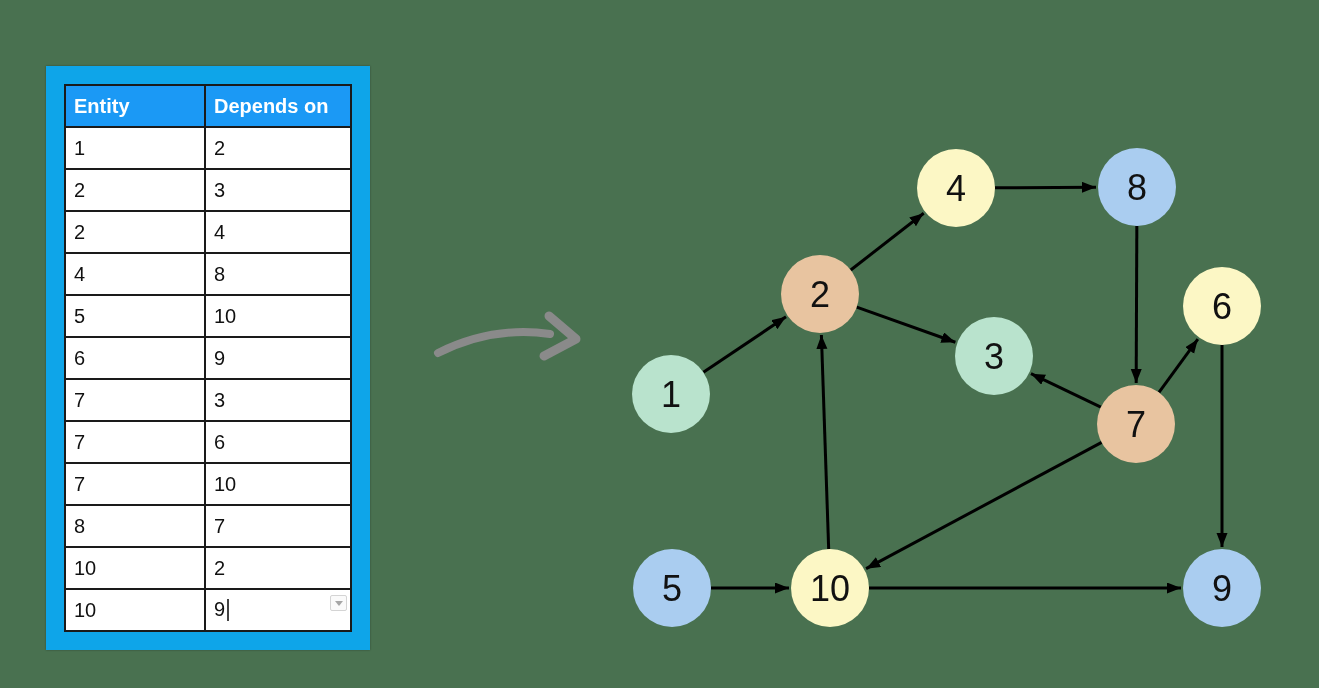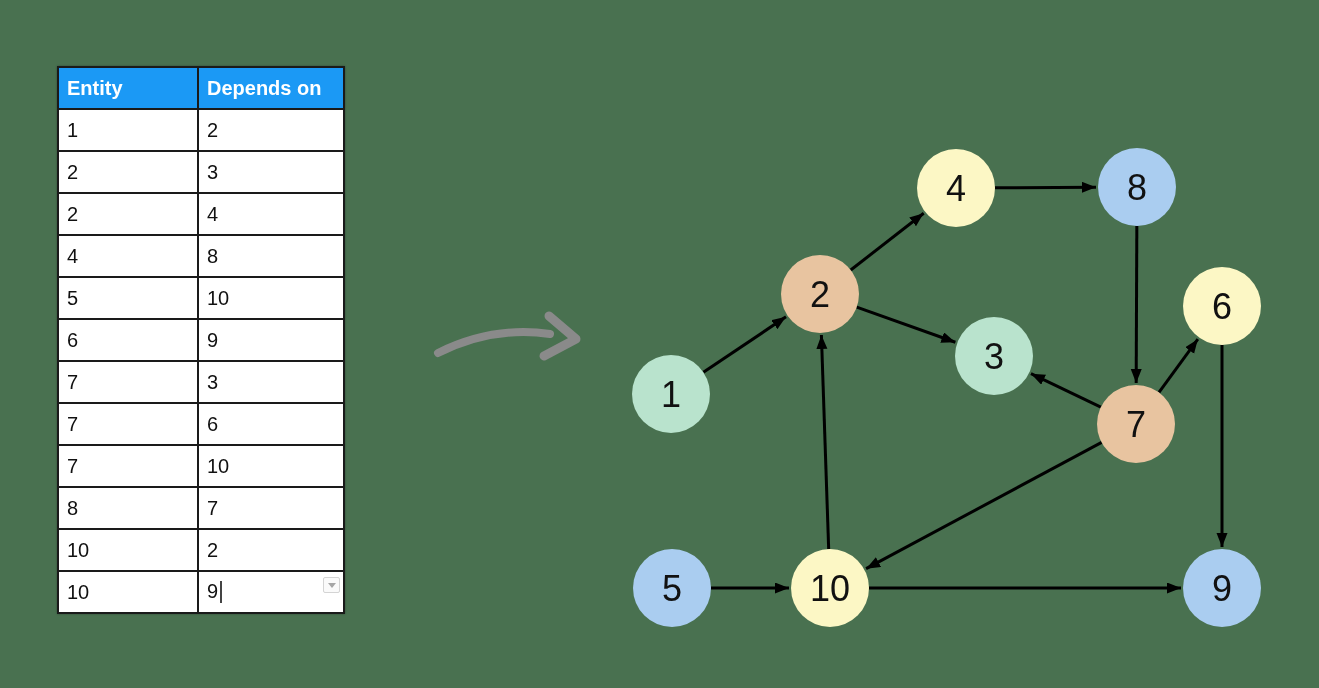--- a/index.html
+++ b/index.html
@@ -3,22 +3,22 @@
 <meta charset="utf-8">
 <style>
   html,body{margin:0;padding:0;}
   body{
     width:1319px;height:688px;position:relative;overflow:hidden;
     background:#497150;
     font-family:"Liberation Sans", sans-serif;
   }
   
   .table-frame{
-    position:absolute;left:57px;top:66px;
-    background:#0ea5e9;padding:0;
+    position:absolute;left:46px;top:66px;
+    background:#0ea5e9;padding:18px;
     box-shadow:0 0 2px rgba(0,0,0,.35);
   }
   table.dep{
     border-collapse:collapse;table-layout:fixed;width:286px;
   }
   table.dep th, table.dep td{
     border:2px solid #1a1a1a;
     height:40px;               
     padding:0 0 0 8px;
     font-size:20px;

